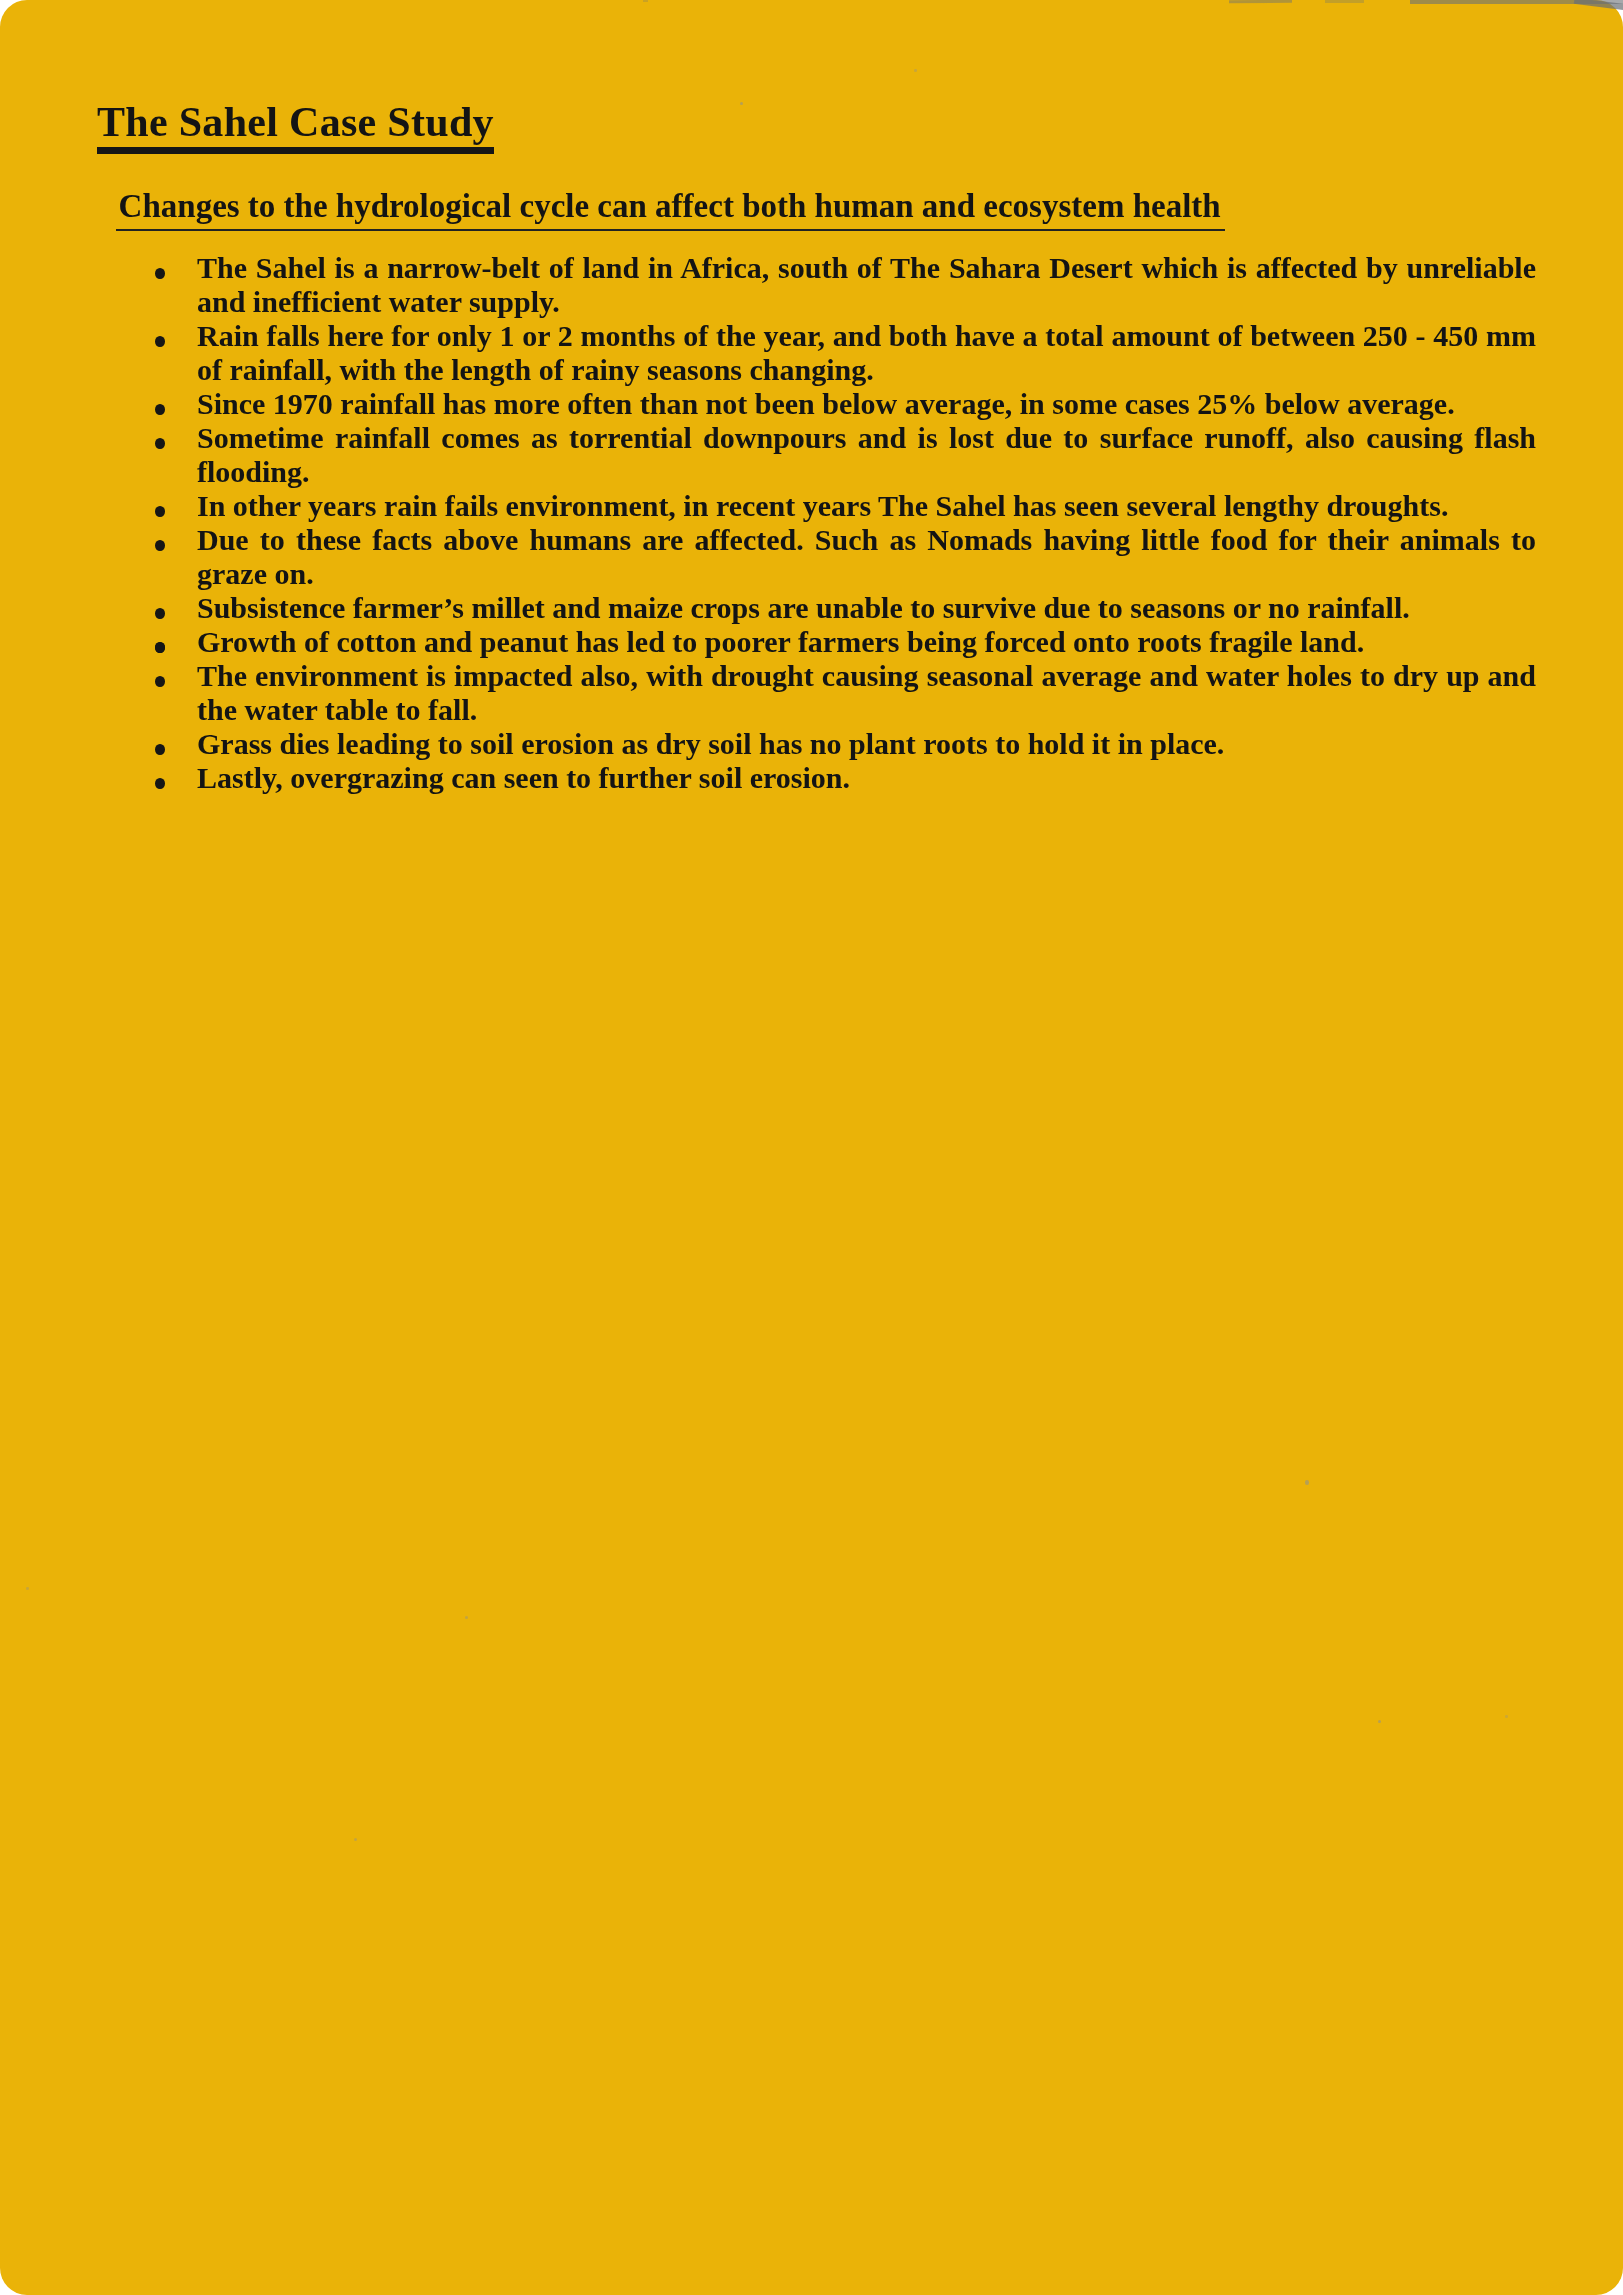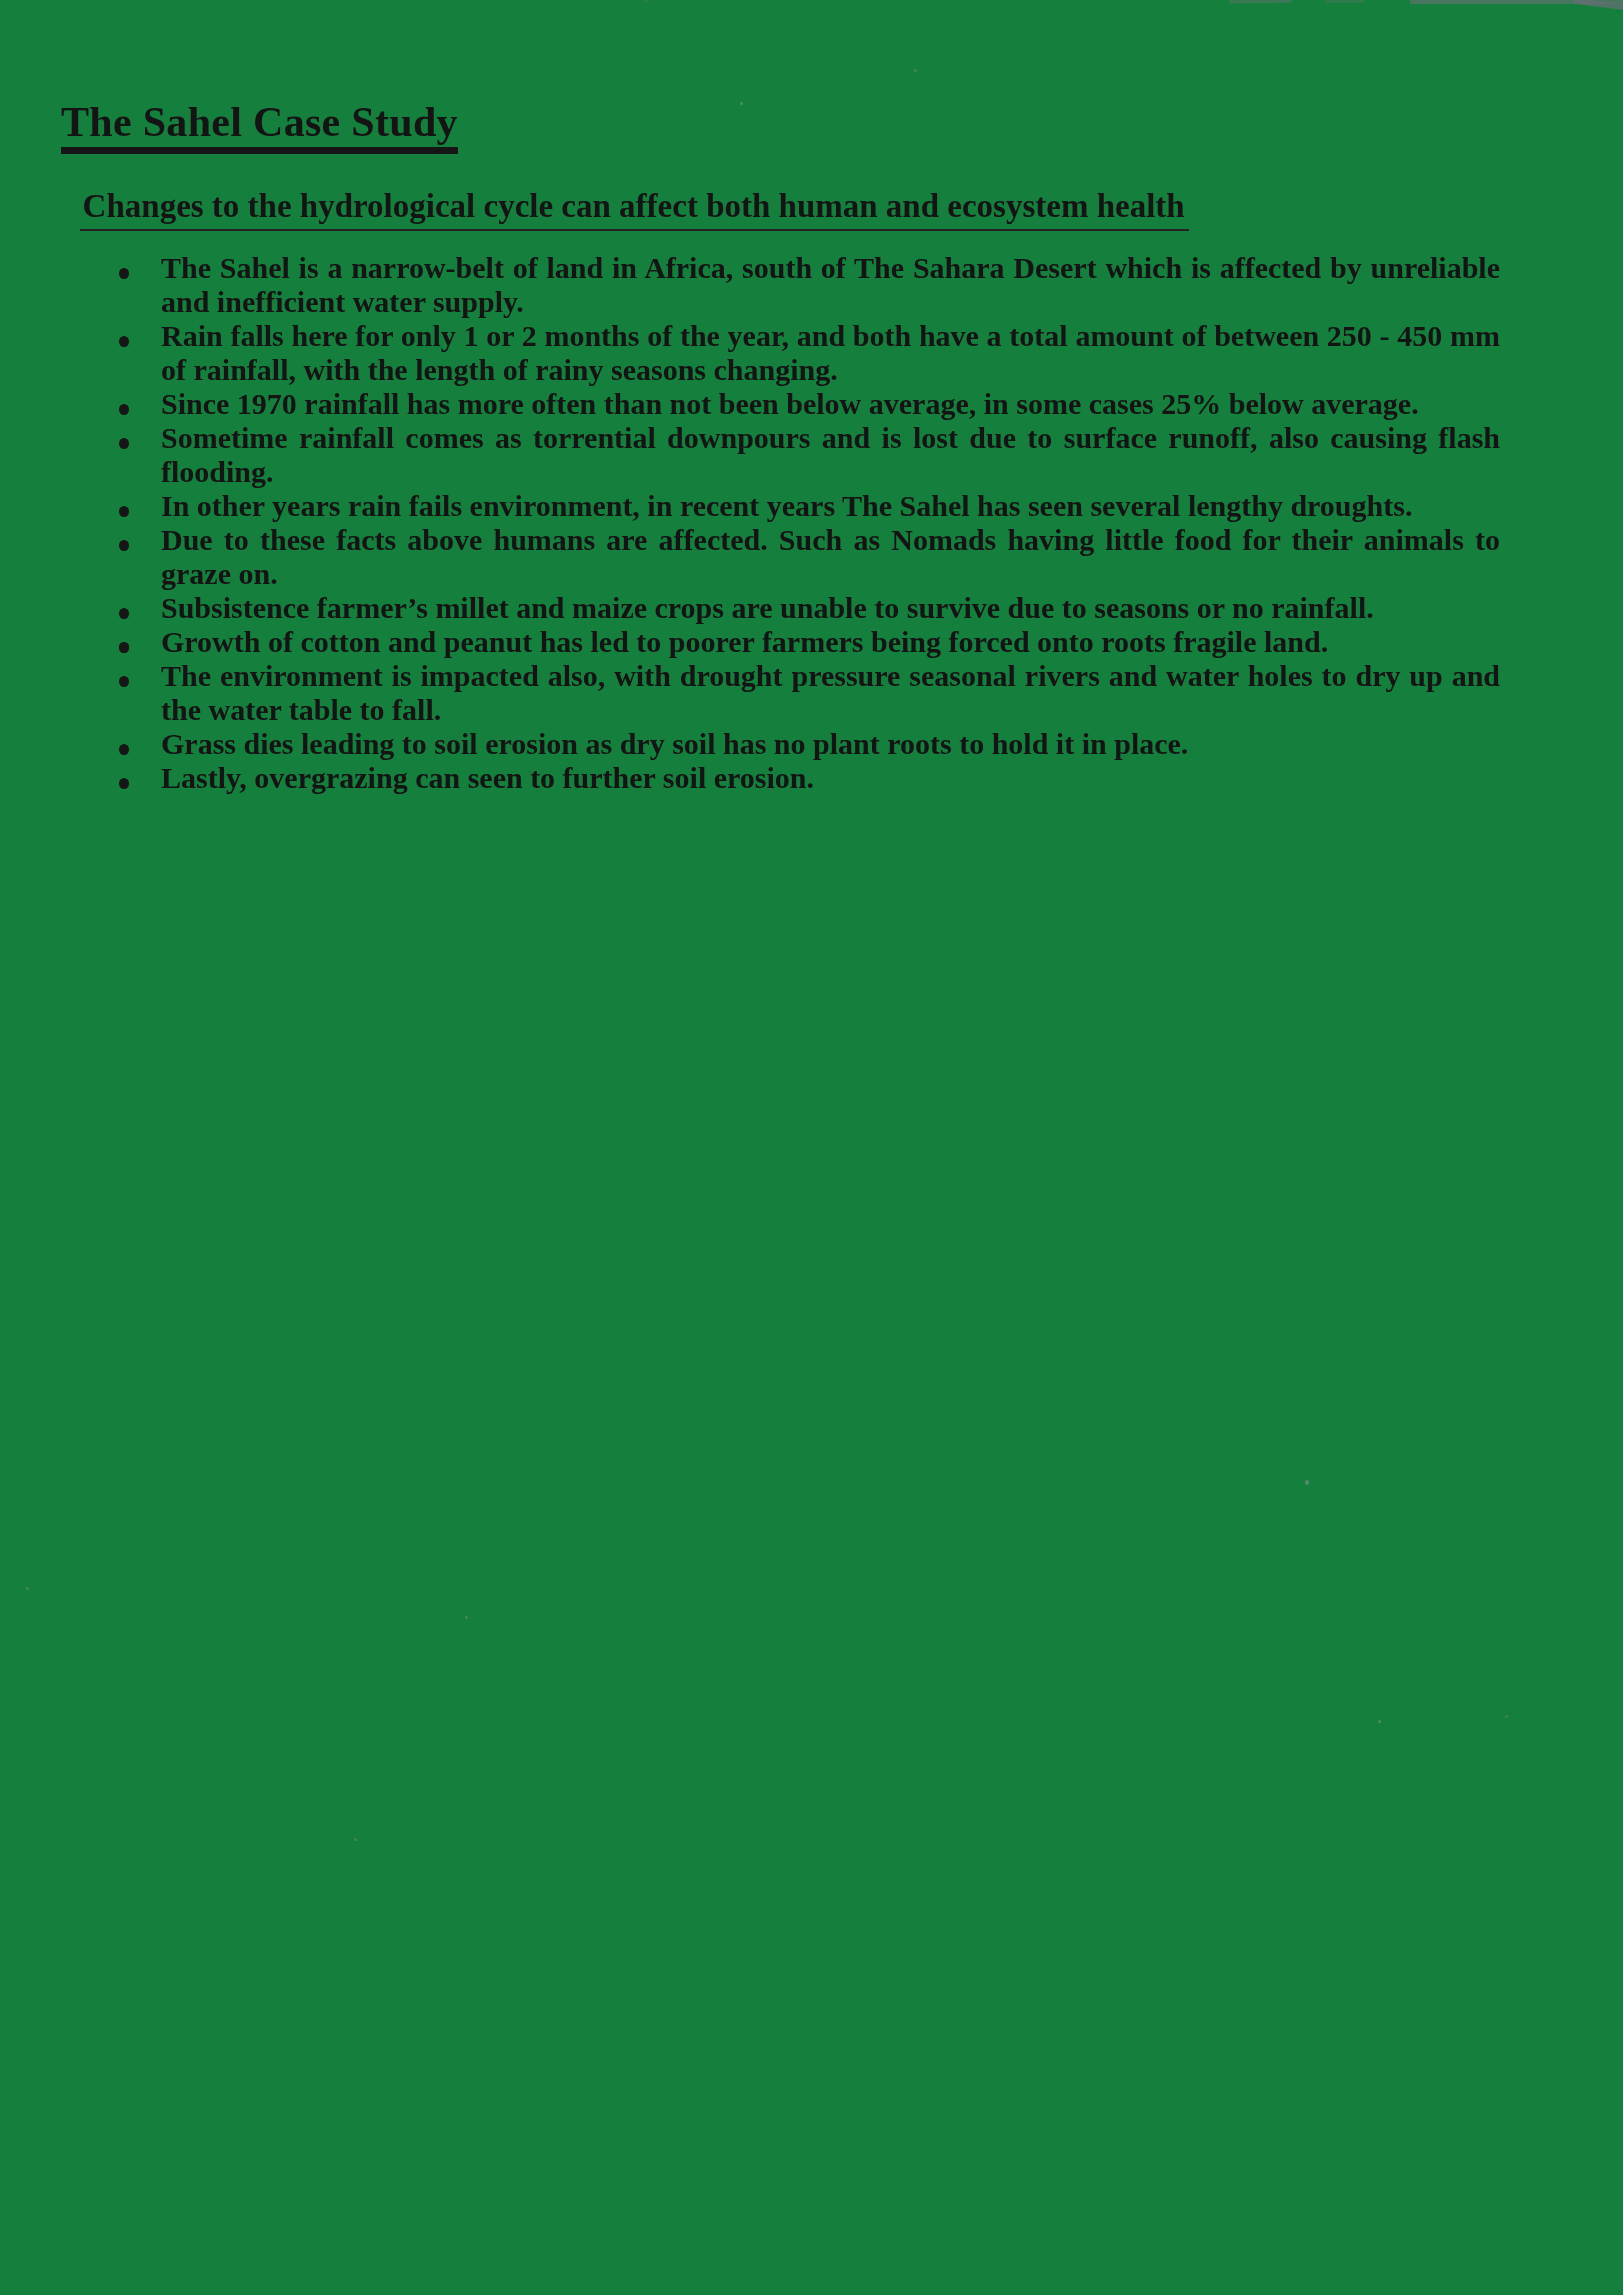--- a/index.html
+++ b/index.html
@@ -13,22 +13,23 @@
     height: 2295px;
     position: relative;
     overflow: hidden;
     font-family: "Liberation Serif", "DejaVu Serif", serif;
     color: #141414;
     font-weight: bold;
   }
   .page {
     position: absolute;
     inset: 0;
-    background: #15803d;
-    padding: 100px 91px 0 61px;
+    background: #eab308;
+    padding: 100px 91px 0 97px;
+    border-radius: 27px;
   }
   .doc-title {
     display: inline-block;
     margin: 0;
     font-size: 42px;
     line-height: 1.05;
     font-weight: bold;
     letter-spacing: 0.3px;
     padding-bottom: 2.6px;
     border-bottom: 7.2px solid #161616;
@@ -137,21 +138,21 @@
     </li>
       <li class="bullet-item">
       <span class="bullet-dot"></span>
     </li>
       <li class="bullet-item">
       <span class="bullet-dot"></span>
       <span class="bullet-text">Growth of cotton and peanut has led to poorer farmers being forced onto roots fragile land.</span>
     </li>
       <li class="bullet-item">
       <span class="bullet-dot"></span>
-      <span class="bullet-text">The environment is impacted also, with drought pressure seasonal rivers and water holes to dry up and the water table to fall.</span>
+      <span class="bullet-text">The environment is impacted also, with drought causing seasonal average and water holes to dry up and the water table to fall.</span>
     </li>
       <li class="bullet-item">
       <span class="bullet-dot"></span>
       <span class="bullet-text">Grass dies leading to soil erosion as dry soil has no plant roots to hold it in place.</span>
     </li>
       <li class="bullet-item">
       <span class="bullet-dot"></span>
       <span class="bullet-text">Lastly, overgrazing can seen to further soil erosion.</span>
     </li>
     </ul>

